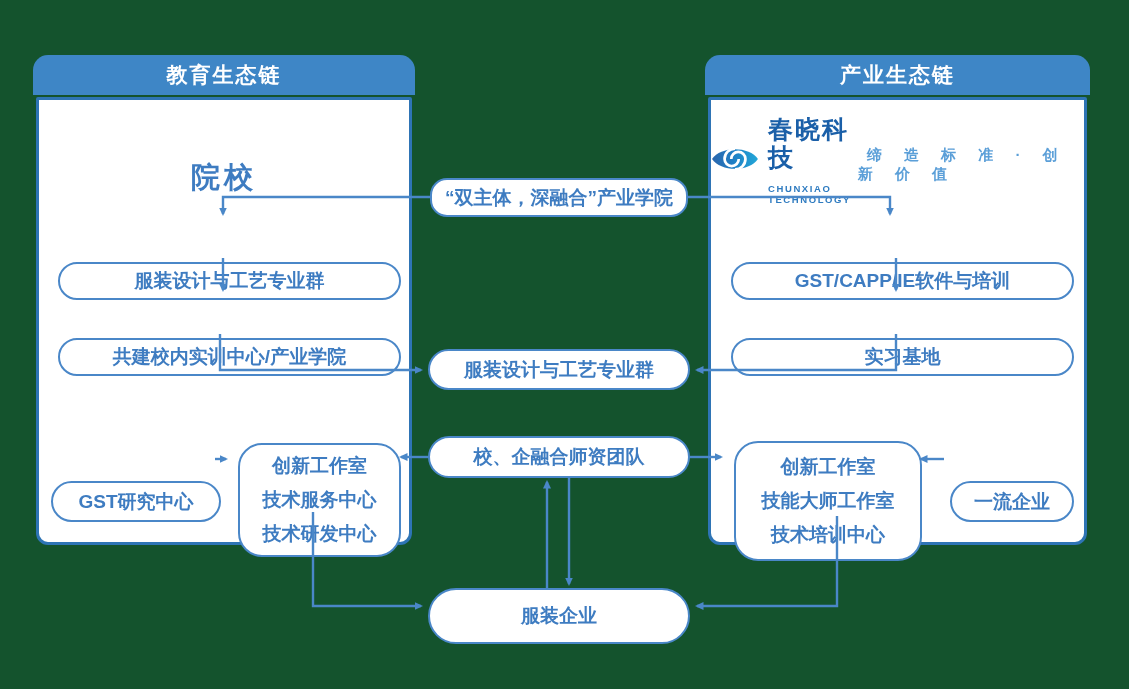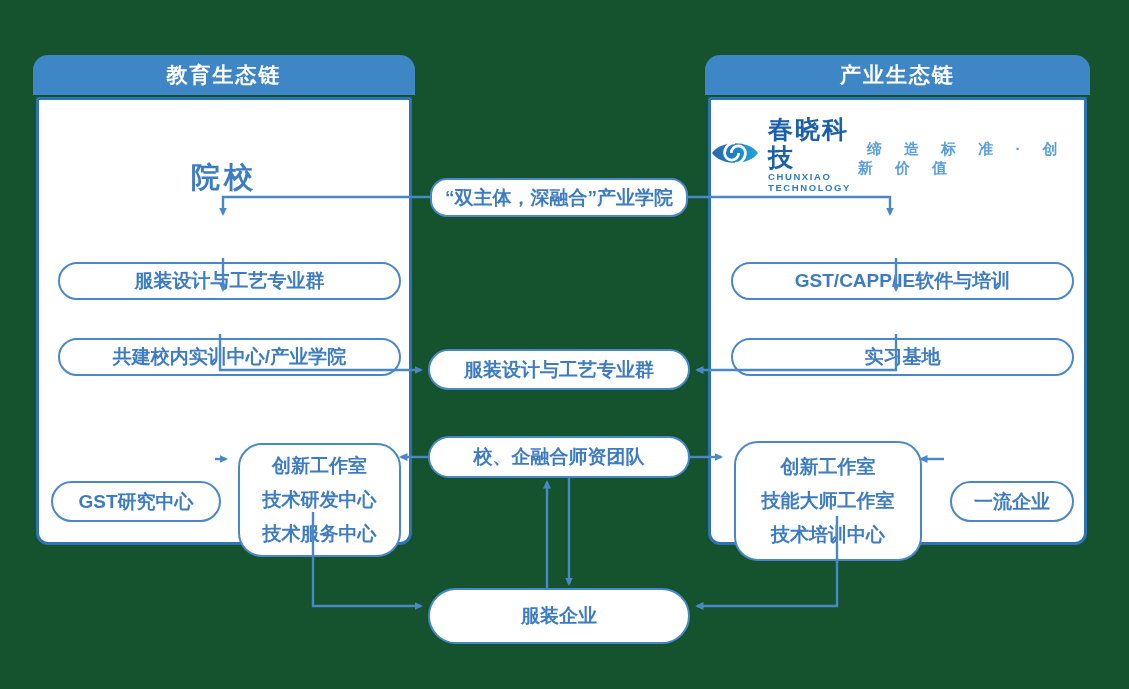--- a/index.html
+++ b/index.html
@@ -59,21 +59,21 @@
 
   
   svg.connectors { position:absolute; left:0; top:0; width:1129px; height:689px; z-index:4; pointer-events:none; }
   svg.connectors path.ln { fill:none; stroke:var(--arrow,#4a87c8); stroke-width:2.4px; }
 
   
   .logo-block { position:absolute; top:16px; left:0; width:100%; display:flex; flex-direction:row; align-items:center; z-index:3; }
   .logo-row { display:flex; align-items:center; gap:9px; }
   .logo-text-col { display:flex; flex-direction:column; align-items:center; }
   .logo-name { color:var(--logo-dark,#1a5fa8); font-size:25px; font-weight:bold; letter-spacing:2px; line-height:1.1; }
-  .logo-en   { color:var(--logo-en,#2e7bc0); font-size:9.5px; font-weight:bold; letter-spacing:1.6px; margin-top:0; }
+  .logo-en   { color:var(--logo-en,#2e7bc0); font-size:9.5px; font-weight:bold; letter-spacing:1.6px; margin-top:12px; }
   .logo-tagline { margin-top:9px; color:var(--logo-tagline,#5b9fd8); font-size:15px; font-weight:bold; letter-spacing:9px; text-indent:9px; }
 </style>
 </head>
 <body>
 
 <div class="canvas">
 
   <svg class="connectors" viewBox="0 0 1129 689">
     <defs>
       <marker id="ah" markerWidth="9" markerHeight="9" refX="6.5" refY="4" orient="auto" markerUnits="userSpaceOnUse">
@@ -107,22 +107,22 @@
     <div class="panel-header">
       <span>教育生态链</span>
     </div>
     <div class="panel-body">
       <h2 class="panel-title">院校</h2>
       <div class="pill node-l1">服装设计与工艺专业群</div>
       <div class="pill node-l2">共建校内实训中心/产业学院</div>
       <div class="pill node-gst">GST研究中心</div>
       <div class="box leftbox">
         <div>创新工作室</div>
+        <div>技术服务中心</div>
         <div>技术研发中心</div>
-        <div>技术服务中心</div>
       </div>
     </div>
   </section>
 
   <section class="panel" id="panel-right">
     <div class="panel-header">
       <span>产业生态链</span>
     </div>
     <div class="panel-body">
       <div class="logo-block">

